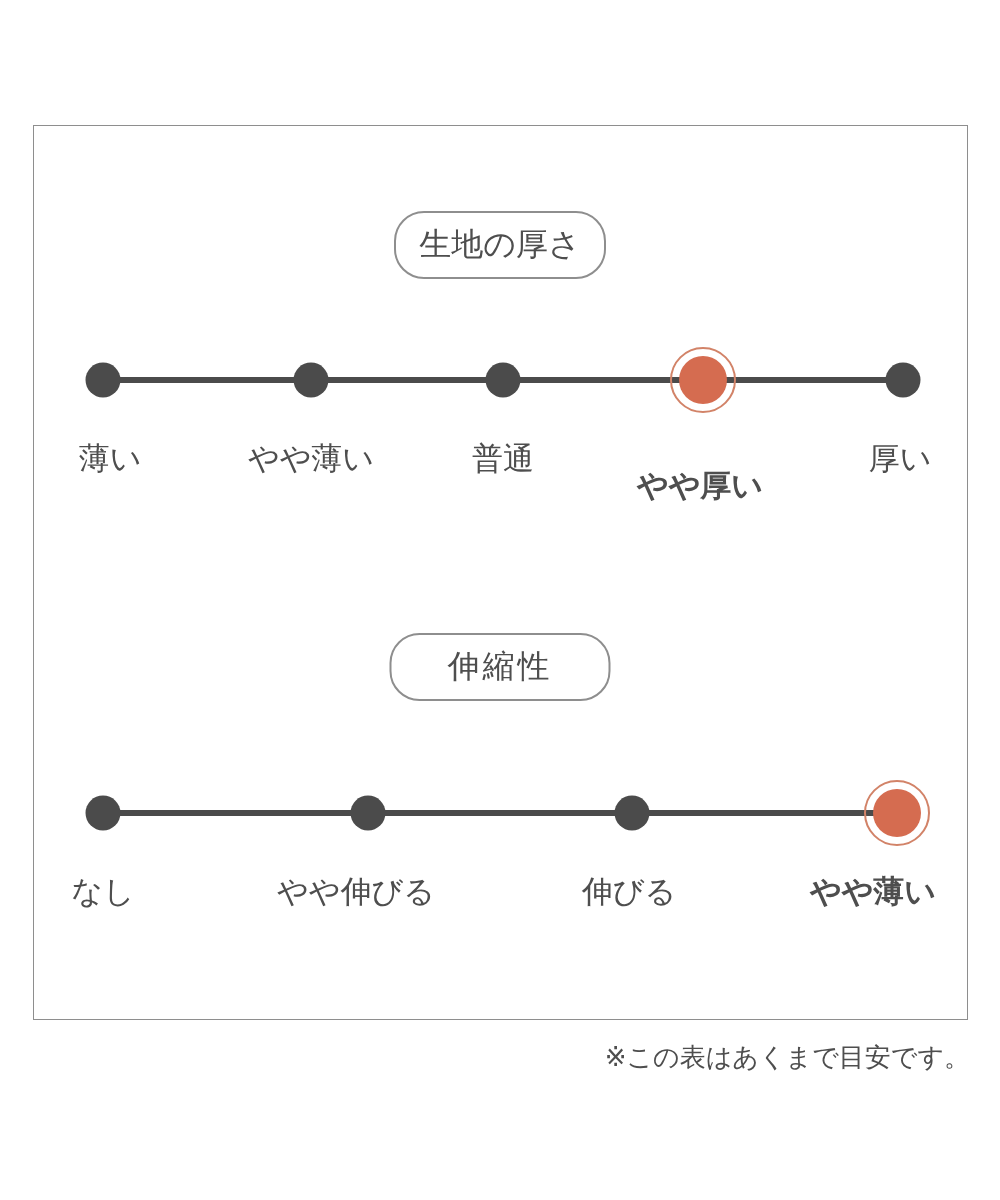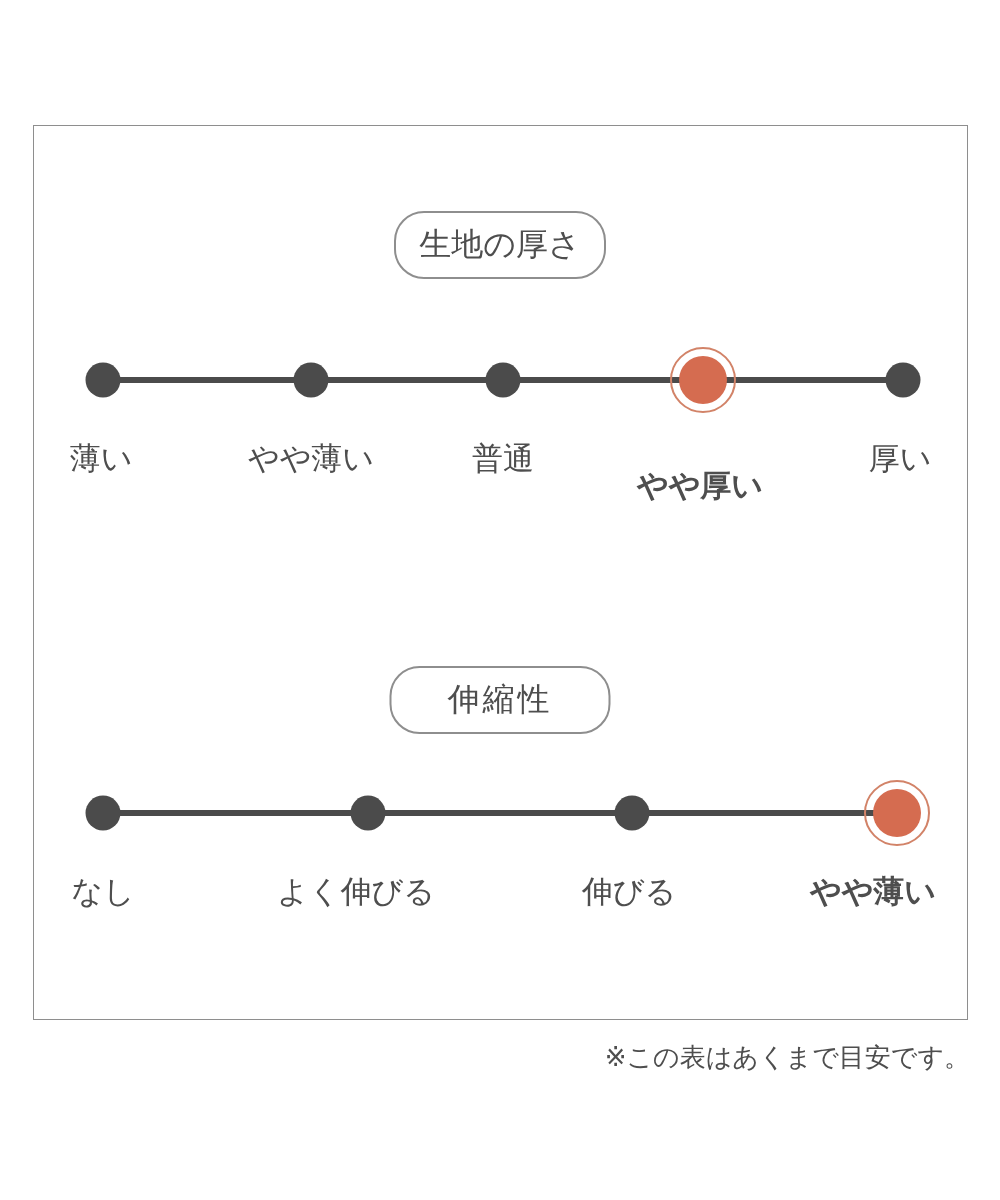--- a/index.html
+++ b/index.html
@@ -37,21 +37,21 @@
     display: flex;
     align-items: center;
     justify-content: center;
     font-size: 32px;
     font-weight: 500;
     color: var(--text, #4e4e4e);
     background: #ffffff;
     white-space: nowrap;
   }
   .p1 { top: 211px; width: 212px; }
-  .p2 { top: 666px; width: 221px; letter-spacing: 3px; }
+  .p2 { top: 633px; width: 221px; letter-spacing: 3px; }
   .track {
     position: absolute;
     height: 6px;
     background: var(--line, #4b4b4b);
   }
   .t1 { left: 103px; width: 800px; top: 377px; }
   .t2 { left: 103px; width: 794px; top: 810px; }
   .dot {
     position: absolute;
     width: 35px;
@@ -91,21 +91,21 @@
   .lbl.selected { font-weight: 800; }
   .c1-1 { left: 103px; }
   .c1-2 { left: 303px; margin-left: 8px; }
   .c1-3 { left: 503px; }
   .c1-4 { left: 703px; }
   .c1-5 { left: 903px; }
   .c2-1 { left: 103px; }
   .c2-2 { left: 368px; }
   .c2-3 { left: 632px; }
   .c2-4 { left: 897px; }
-  .lbl.c1-1 { left: 101px; }
+  .lbl.c1-1 { left: 110px; }
   .lbl.c1-4 { left: 700px; margin-top: 27px; }
   .lbl.c1-5 { left: 900px; text-align: center; }
   .lbl.c2-2 { left: 356px; }
   .lbl.c2-3 { left: 629px; }
   .lbl.c2-4 { left: 873px; }
   .note {
     position: absolute;
     top: 1042px;
     right: 30px;
     font-size: 26px;
@@ -141,18 +141,18 @@
   <div class="pill p2">
     <span>伸縮性</span>
   </div>
   <div class="track t2"></div>
   <span class="dot row2 c2-1"></span>
   <span class="dot row2 c2-2"></span>
   <span class="dot row2 c2-3"></span>
   <span class="ring row2 c2-4"></span>
   <span class="dot sel row2 c2-4"></span>
   <span class="lbl row2 c2-1">なし</span>
-  <span class="lbl row2 c2-2">よく伸びる</span>
+  <span class="lbl row2 c2-2">やや伸びる</span>
   <span class="lbl row2 c2-3">伸びる</span>
   <span class="lbl row2 c2-4 selected">やや薄い</span>
 
   <div class="note">※この表はあくまで目安です。</div>
 </div>
 
 </body></html>

